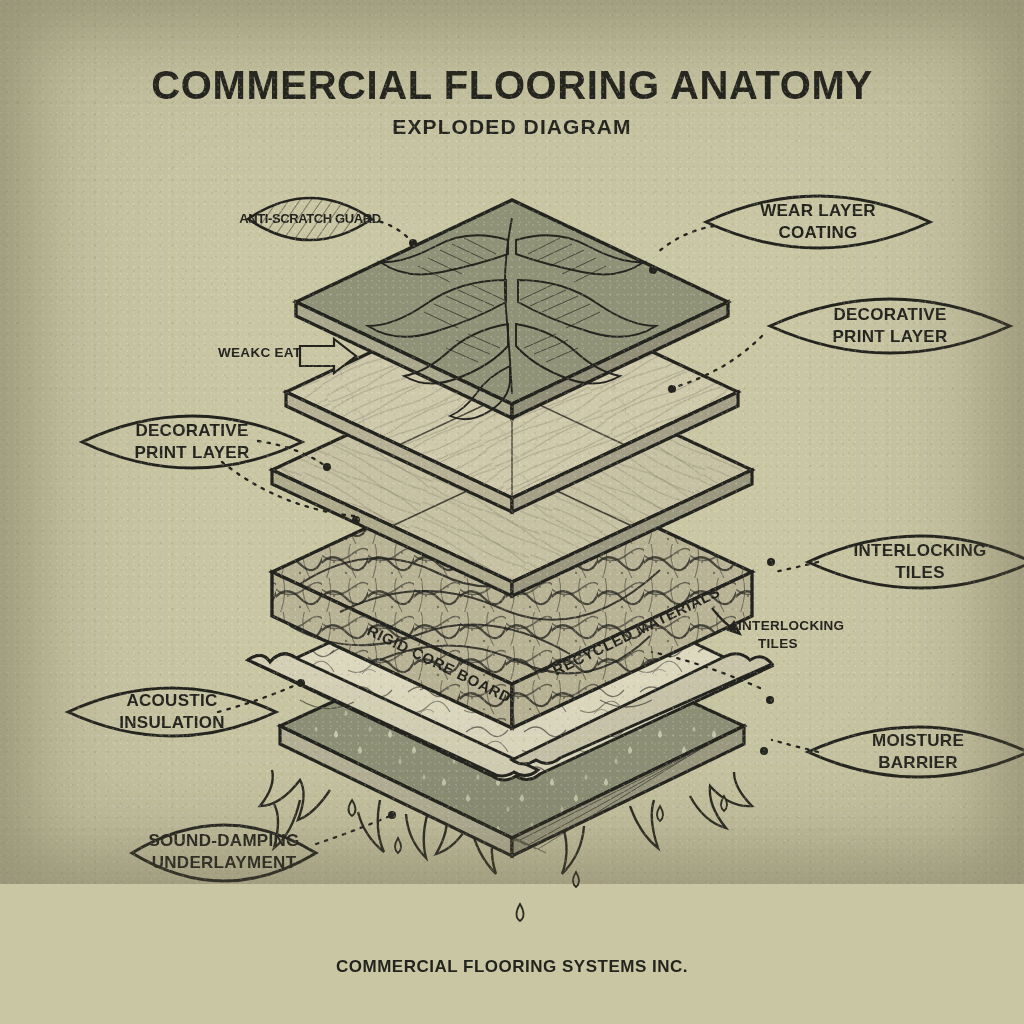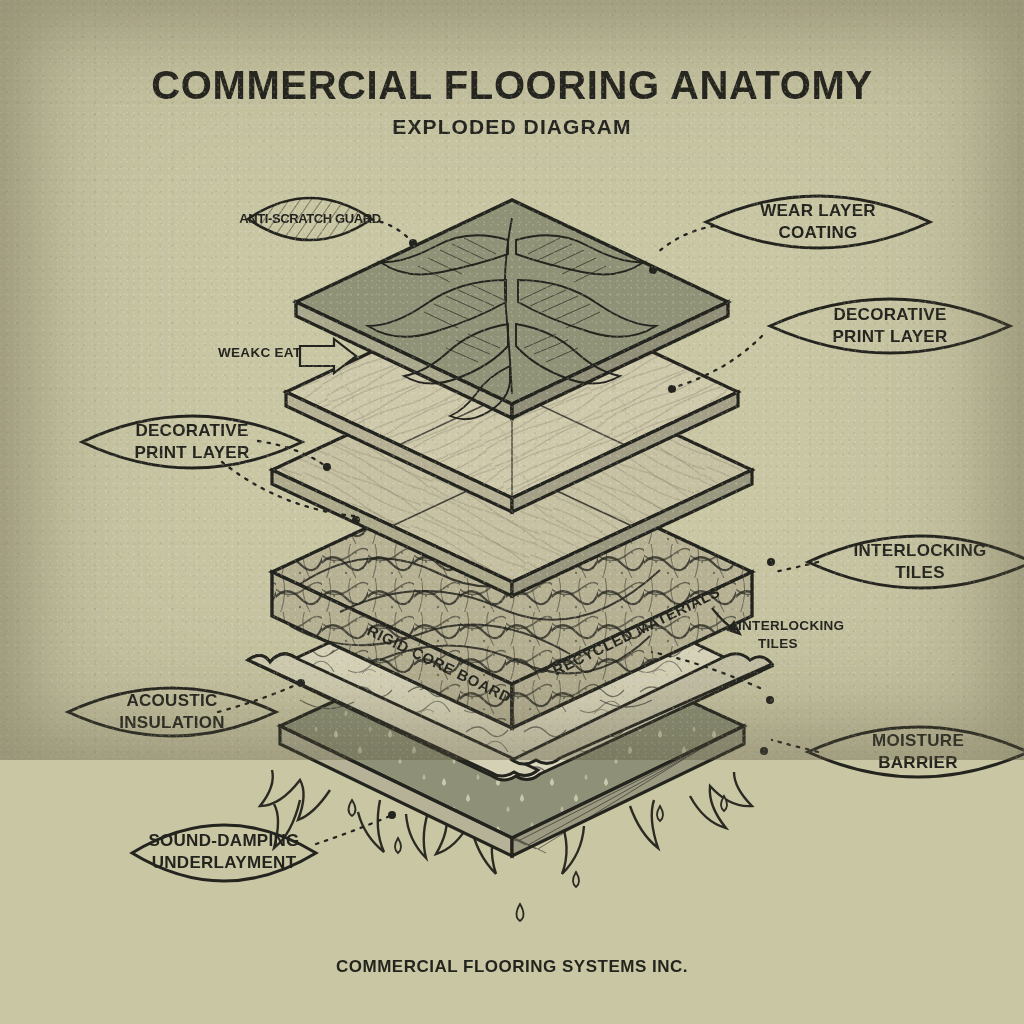--- a/index.html
+++ b/index.html
@@ -3,21 +3,21 @@
 <meta charset="utf-8">
 <title>Commercial Flooring Anatomy</title>
 <style>
   html,body{margin:0;padding:0;}
   body{
     width:1024px;height:1024px;overflow:hidden;
     background:#c9c6a4;
     font-family:"Liberation Sans", sans-serif;
     position:relative;
   }
-  #stage{position:absolute;inset:0;width:1024px;height:760px;}
+  #stage{position:absolute;inset:0;width:1024px;height:884px;}
   .paper-grain{
     position:absolute;inset:0;pointer-events:none;
     background-image:
       radial-gradient(circle at 18% 12%, rgba(255,255,255,.22) 0 1px, transparent 1px),
       radial-gradient(circle at 62% 38%, rgba(120,115,85,.16) 0 1px, transparent 1px),
       radial-gradient(circle at 83% 71%, rgba(255,255,255,.18) 0 1px, transparent 1px),
       radial-gradient(circle at 33% 84%, rgba(120,115,85,.14) 0 1px, transparent 1px);
     background-size:7px 7px, 11px 11px, 9px 9px, 13px 13px;
     opacity:.75;
   }

